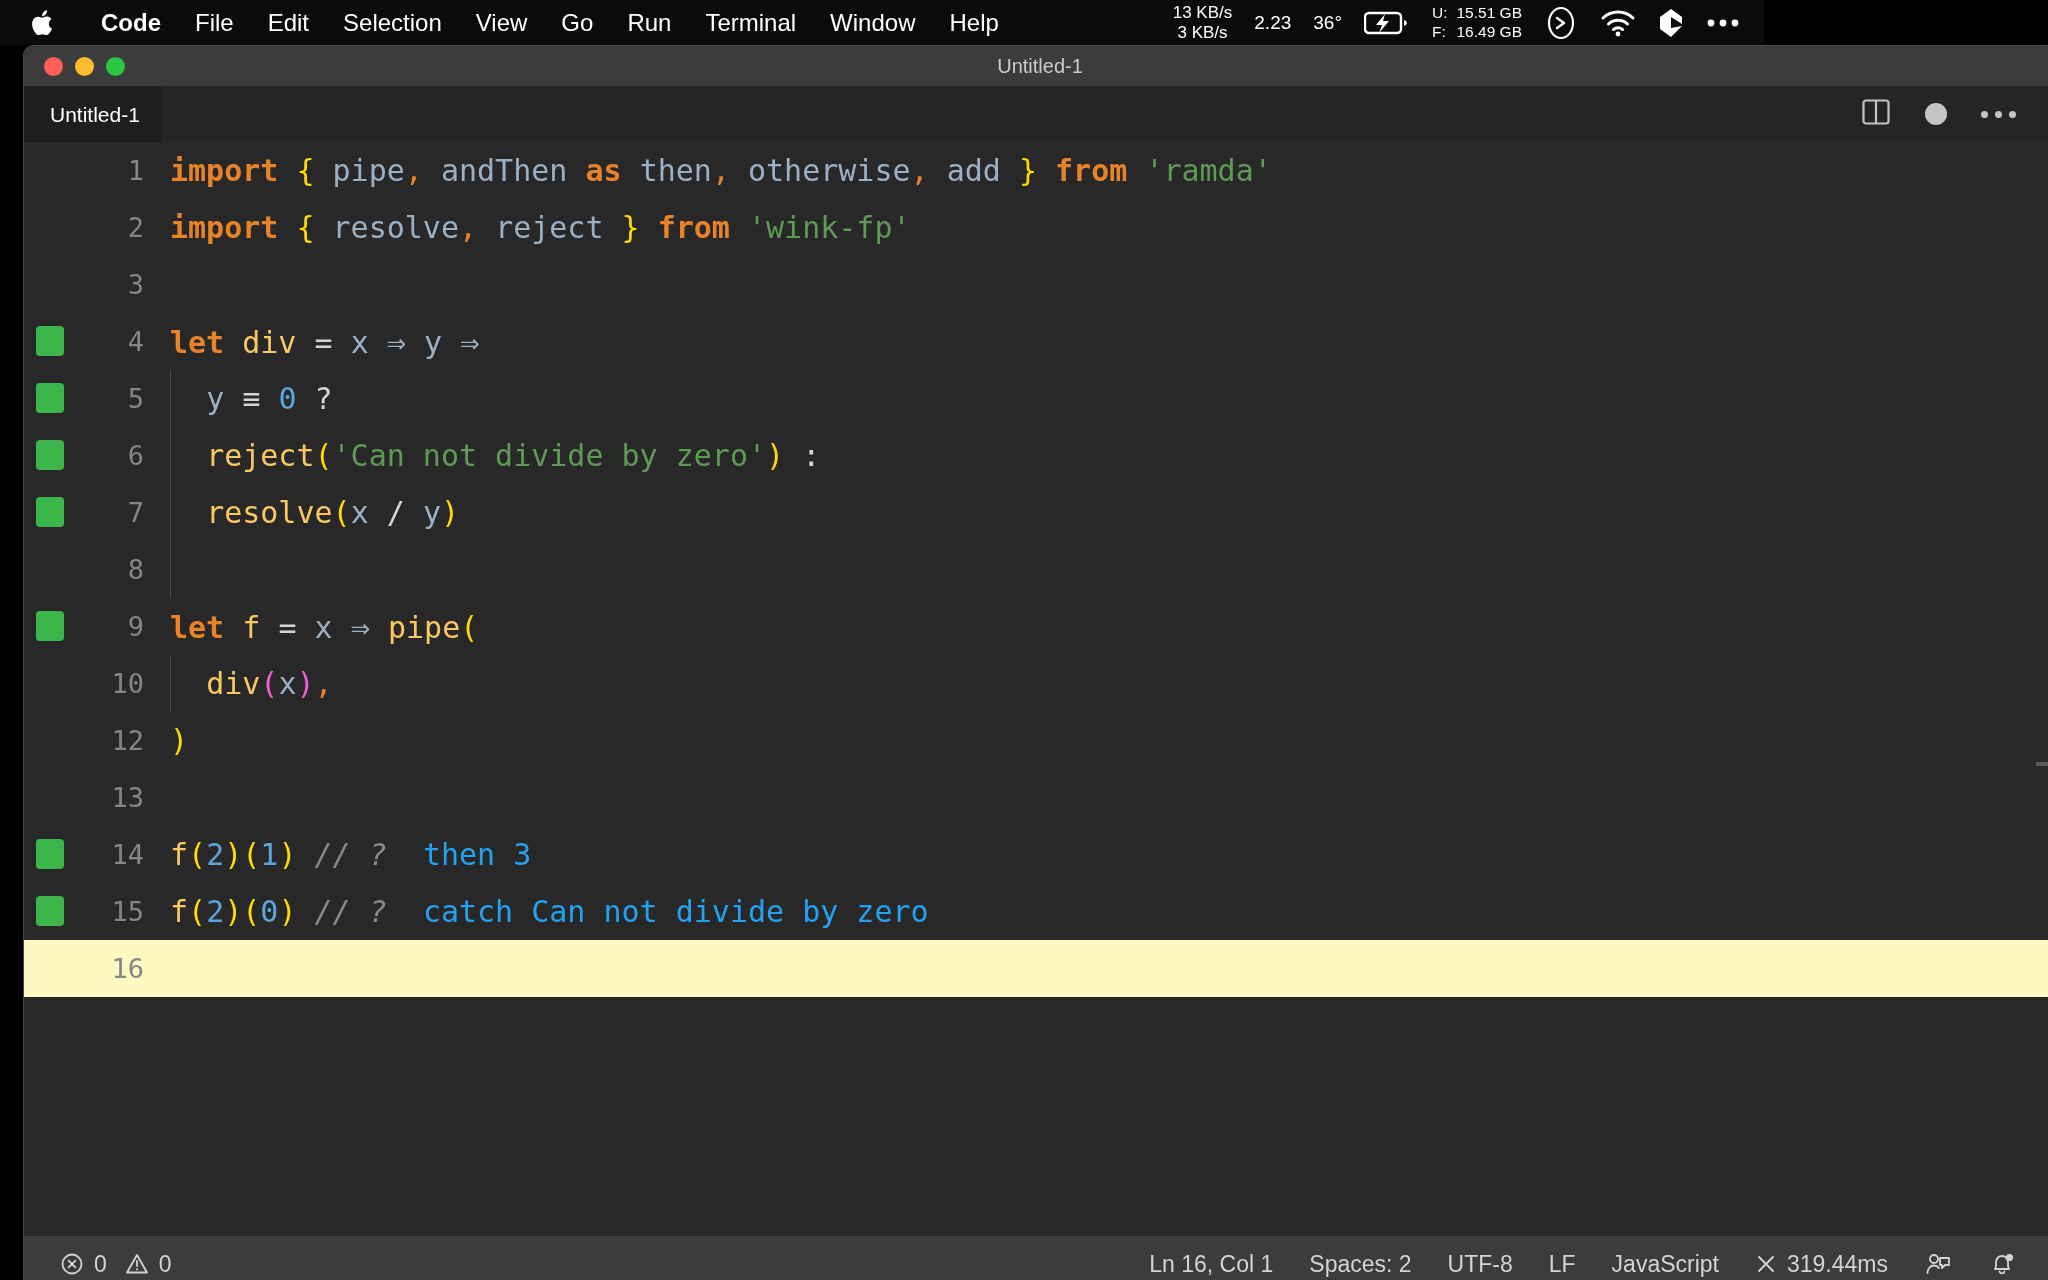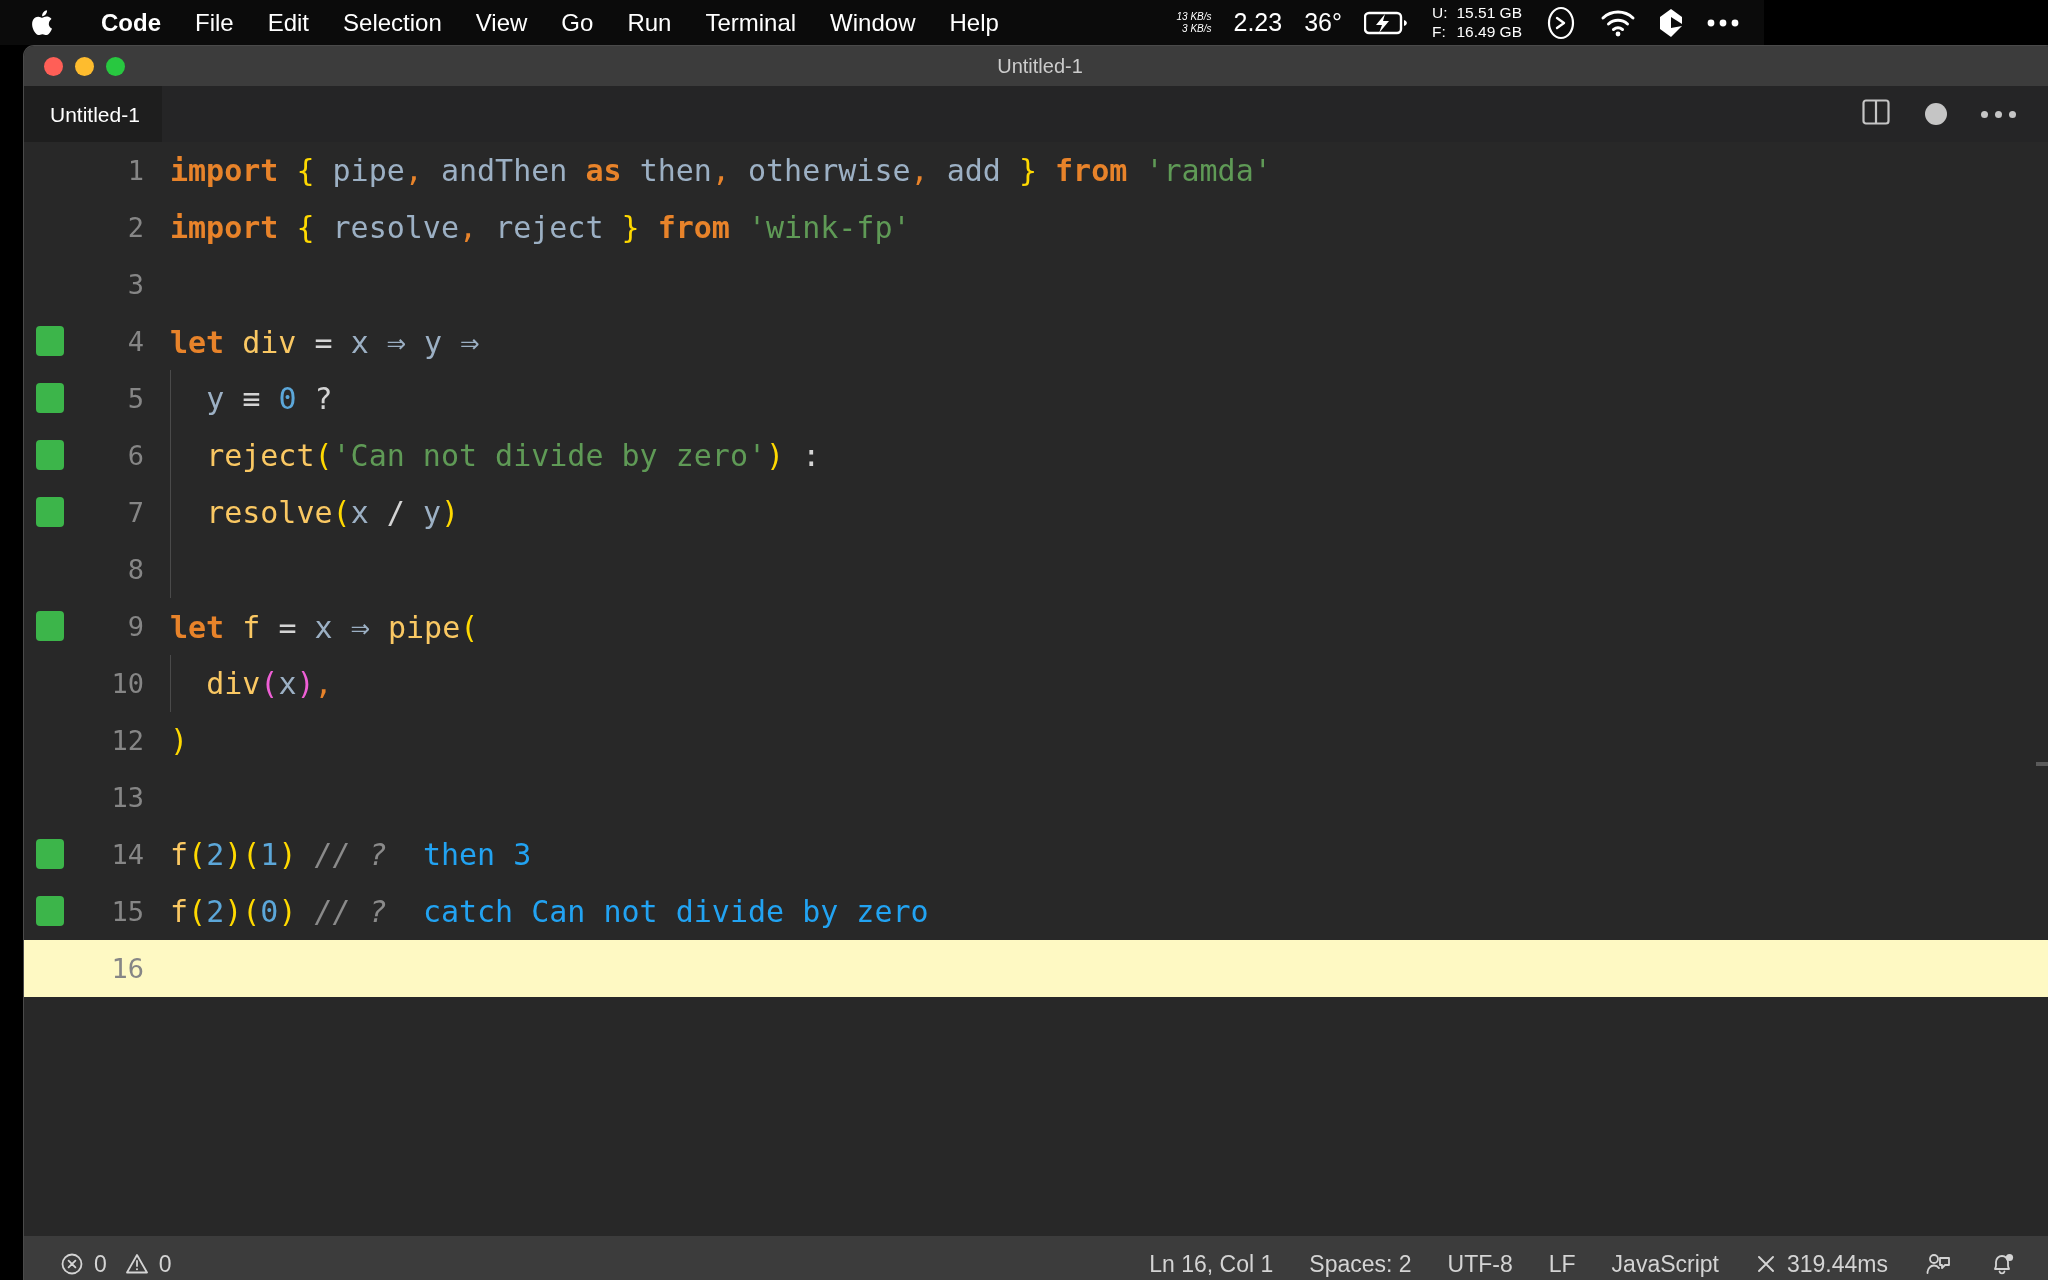--- a/index.html
+++ b/index.html
@@ -21,22 +21,22 @@
   .menu-item {
     font-size:24px; padding:0 17px; line-height:45px; white-space:nowrap;
     color:#ffffff;
   }
   .menu-item.app-name { font-weight:bold; }
 
   #menubar-right {
     margin-left:auto; display:flex; align-items:center; height:100%;
     padding-right:24px; gap:22px;
   }
-  .mb-netspeed { font-size:10px; line-height:1.15; text-align:right;font-style:italic; }
-  .mb-text { font-size:25px; white-space:nowrap; }
+  .mb-netspeed { font-size:17px; line-height:1.15; text-align:center; }
+  .mb-text { font-size:19px; white-space:nowrap; }
   .mb-mem { font-size:15.5px; line-height:1.18; display:flex; gap:9px; }
   .mb-mem .mem-lbl { text-align:left; }
   .mb-mem .mem-val { text-align:center; }
   .mb-icon { display:flex; align-items:center; justify-content:center; }
 
   
   #window {
     position:absolute; left:24px; top:34px; width:2032px; height:1246px;
     background:#1e1e1e; border-radius:10px 10px 0 0; overflow:hidden;
     box-shadow:0 0 0 1px #4a4a4a;

